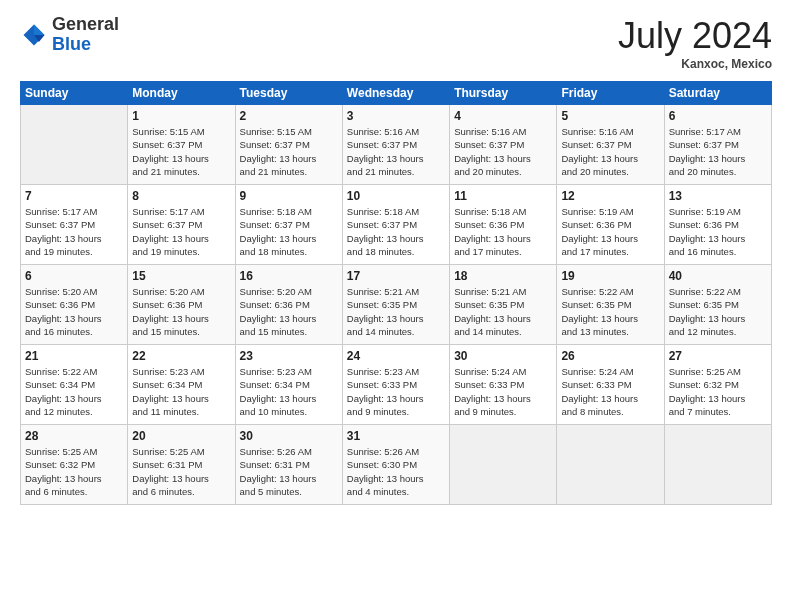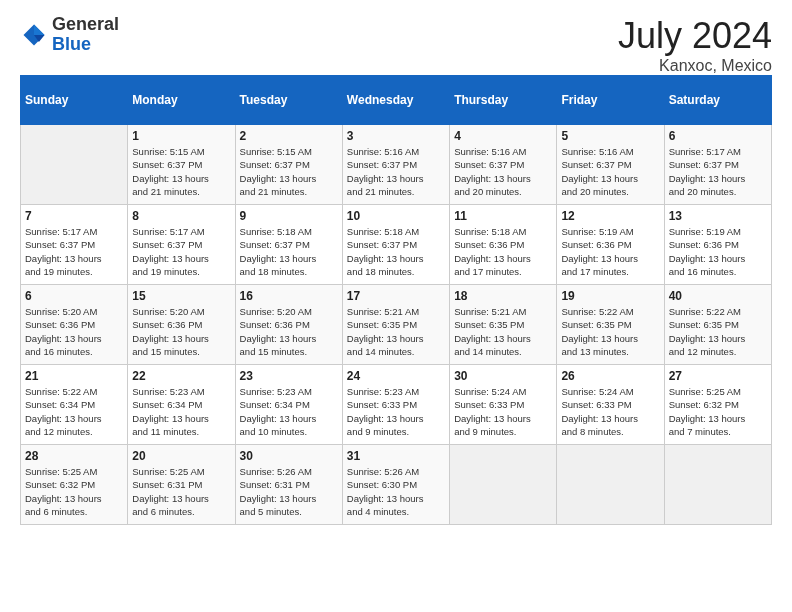--- a/index.html
+++ b/index.html
@@ -11,20 +11,21 @@
       overflow: hidden;
     }
     .container {
       width: 792px;
       padding: 15px 20px 10px 20px;
     }
     .header {
       display: flex;
       justify-content: space-between;
       align-items: flex-start;
+      margin-bottom: 10px;
     }
     .logo {
       display: flex;
       align-items: center;
     }
     .logo-text {
       display: flex;
       flex-direction: column;
       font-size: 18px;
       font-weight: bold;
@@ -39,34 +40,35 @@
     }
     .title-block {
       text-align: right;
     }
     .title-month {
       font-size: 36px;
       font-weight: normal;
       color: #222;
     }
     .title-location {
-      font-size: 16px;
+      font-size: 12px;
       color: #444;
+      font-weight: bold;
     }
     table {
       width: 100%;
       border-collapse: collapse;
       table-layout: fixed;
     }
     thead th {
       background: #1565c0;
       color: #fff;
       font-size: 12px;
       font-weight: bold;
-      padding: 17px 4px;
+      padding: 4px 4px;
       text-align: left;
       border: 1px solid #1565c0;
     }
     tbody td {
       border: 1px solid #ccc;
       vertical-align: top;
       padding: 4px 4px 4px 4px;
       font-size: 10px;
       color: #333;
       height: 80px;

